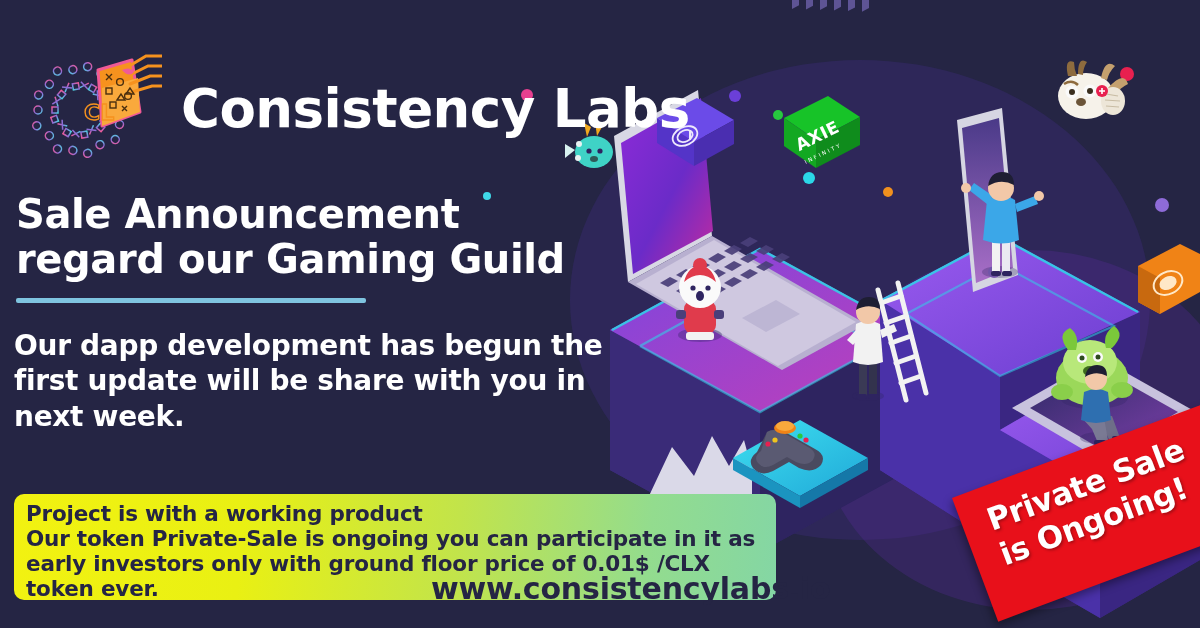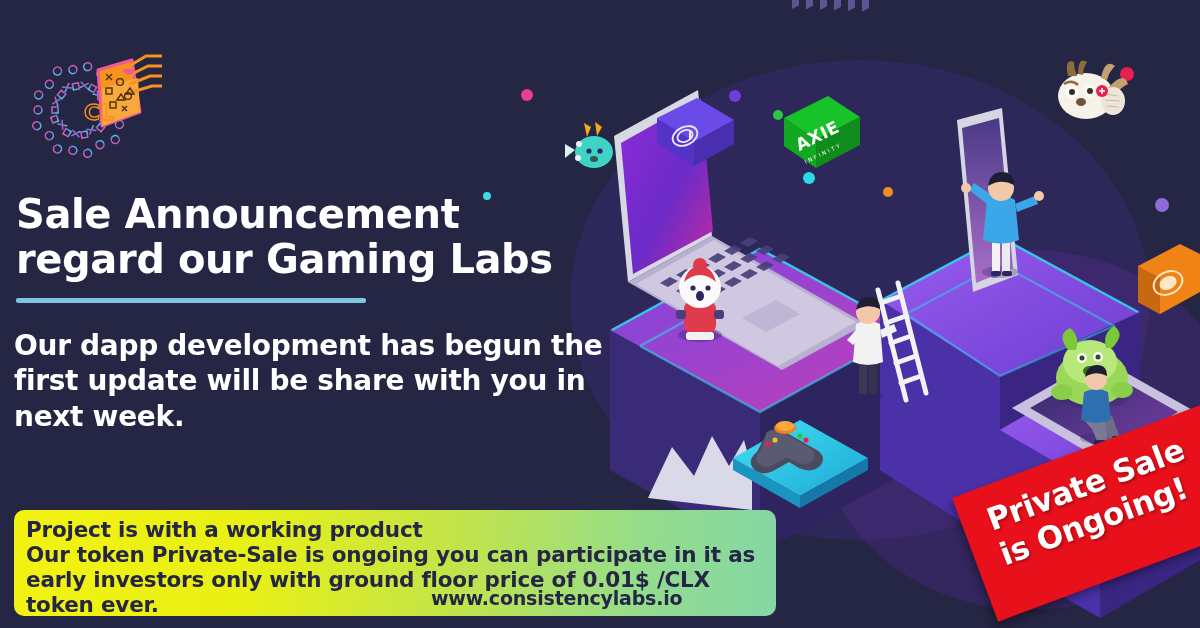--- a/index.html
+++ b/index.html
@@ -64,40 +64,40 @@
     font-weight:bold;
     line-height:1.26;
     letter-spacing:-0.3px;
     z-index:6;
     width:620px;
     font-family:"DejaVu Sans", sans-serif;
   }
 
   
   #promo-panel {
-    position:absolute; left:14px; top:510px;
+    position:absolute; left:14px; top:494px;
     width:762px; height:106px;
     background:linear-gradient(95deg,#F2F211 0%,#E9F013 30%,#C2E44A 58%,#93DC8E 83%,#84D6A4 100%);
     border-radius:10px;
     z-index:7;
     padding:7px 10px 0 12px;
   }
   #promo-text {
     color:#252544;
     font-size:21.5px;
     font-weight:bold;
     line-height:1.17;
     letter-spacing:-0.2px;
     white-space:pre-line;
     font-family:"DejaVu Sans", sans-serif;
   }
   #promo-url {
     position:absolute; left:417px; top:77px;
     color:#252544;
-    font-size:19px;
+    font-size:30px;
     font-weight:bold;
     letter-spacing:-0.2px;
     font-family:"DejaVu Sans", sans-serif;
   }
 
   
   #ribbon {
     position:absolute; left:952px; top:498px;
     width:300px; height:132px;
     background:#E8101A;
@@ -563,25 +563,26 @@
           <path d="M95 52 l4 -6 l4 6 Z"></path>
           <circle cx="106" cy="48" r="3.4"></circle>
           <rect x="88" y="54" width="6" height="6"></rect>
           <path d="M100 58 l5 5 M105 58 l-5 5"></path>
           <path d="M108 40 l-4 6 l8 0 Z"></path>
         </g>
 
         <text x="62" y="72" font-family="'DejaVu Sans',sans-serif" font-size="22" font-weight="bold" fill="none" stroke="#F6921E" stroke-width="1.4">CL</text>
       </svg>
     </div>
+    <div id="brand-name">Consistency Labs</div>
   </div>
 
   <div id="headline">
     <div>Sale Announcement</div>
-    <div>regard our Gaming Labs</div>
+    <div>regard our Gaming Guild</div>
   </div>
   <div id="divider"></div>
 
   <div id="bodycopy">Our dapp development has begun the first update will be share with you in next week.</div>
 
   <div id="promo-panel">
     <div id="promo-text">Project is with a working product
 Our token Private-Sale is ongoing you can participate in it as
 early investors only with ground floor price of 0.01$ /CLX
 token ever.</div>

